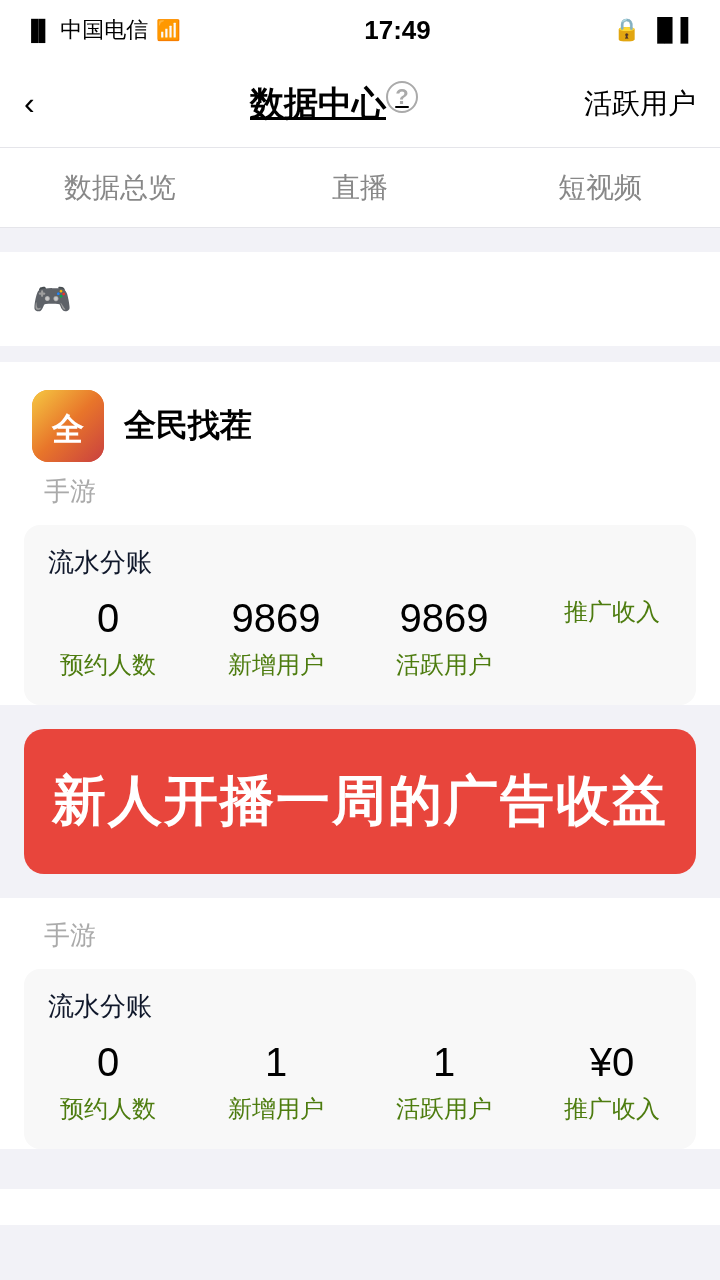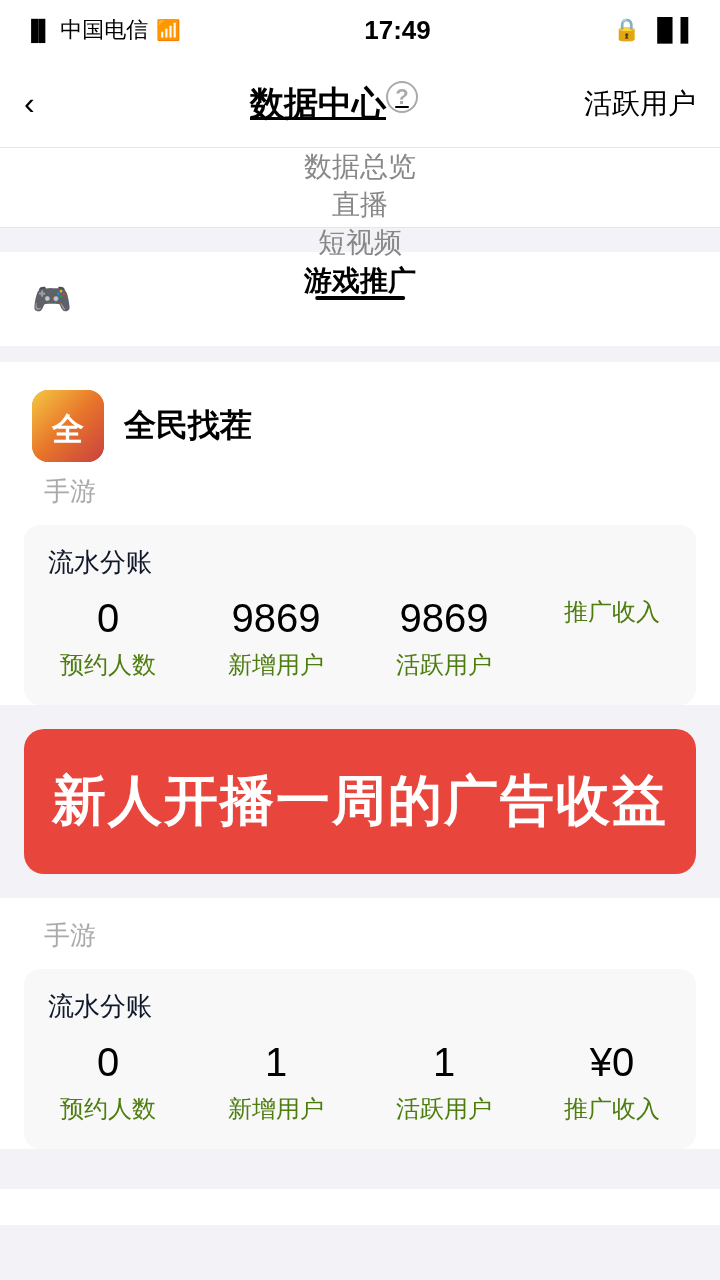--- a/index.html
+++ b/index.html
@@ -74,21 +74,20 @@
     }
 
     
     .tabs {
       width: 100%;
       background: #fff;
       display: flex;
       align-items: center;
       height: 80px;
       border-bottom: 1px solid #e5e5ea;
-      flex-direction: column;
     }
     .tab-item {
       flex: 1;
       height: 100%;
       display: flex;
       align-items: center;
       justify-content: center;
       font-size: 28px;
       color: #888;
       cursor: pointer;
@@ -255,23 +254,20 @@
 
 <div class="tabs">
   <div class="tab-item">
     <span>数据总览</span>
   </div>
   <div class="tab-item">
     <span>直播</span>
   </div>
   <div class="tab-item">
     <span>短视频</span>
-  </div>
-  <div class="tab-item active">
-    <span>游戏推广</span>
   </div>
 </div>
 
 <div class="content">
 
   <div class="section-header section-block">
     <span class="section-header-icon">🎮</span>
   </div>
 
   <div class="section-block">

